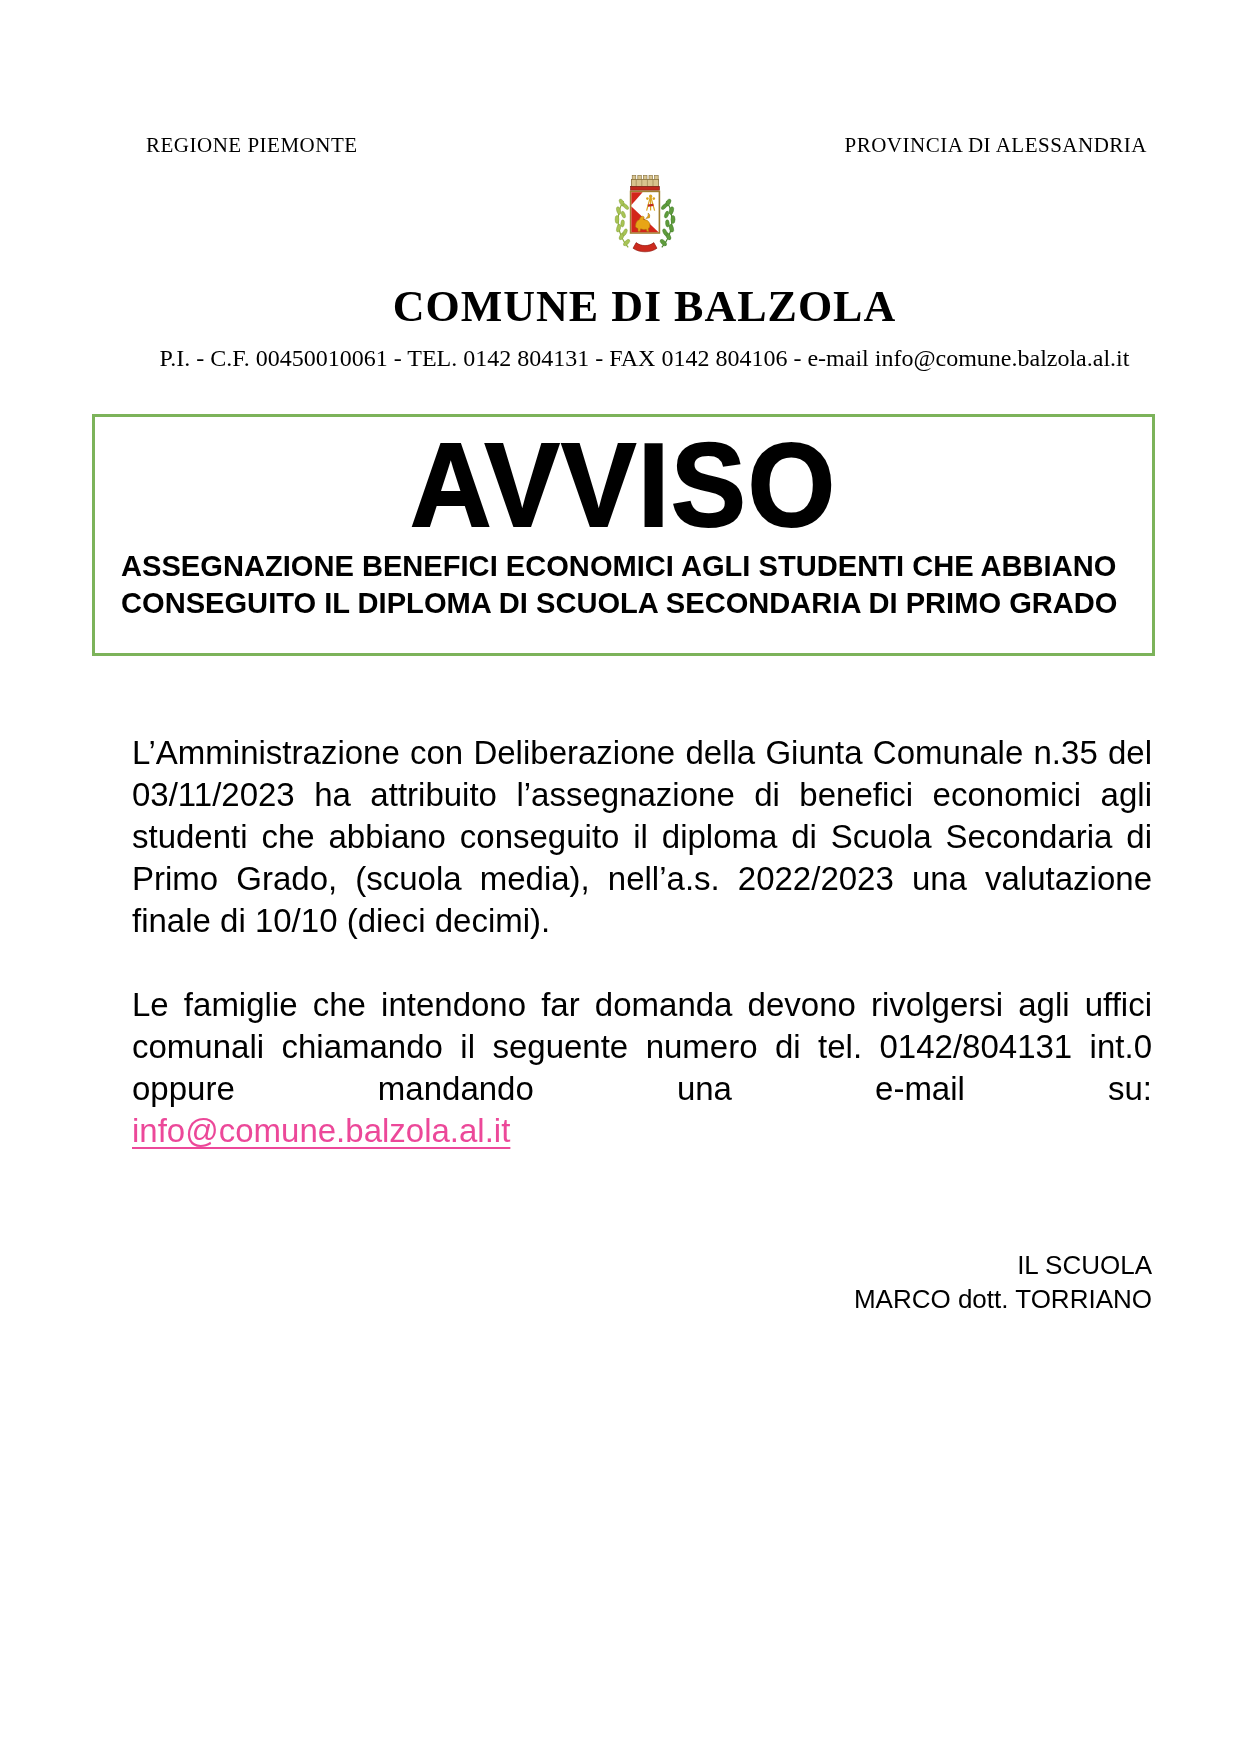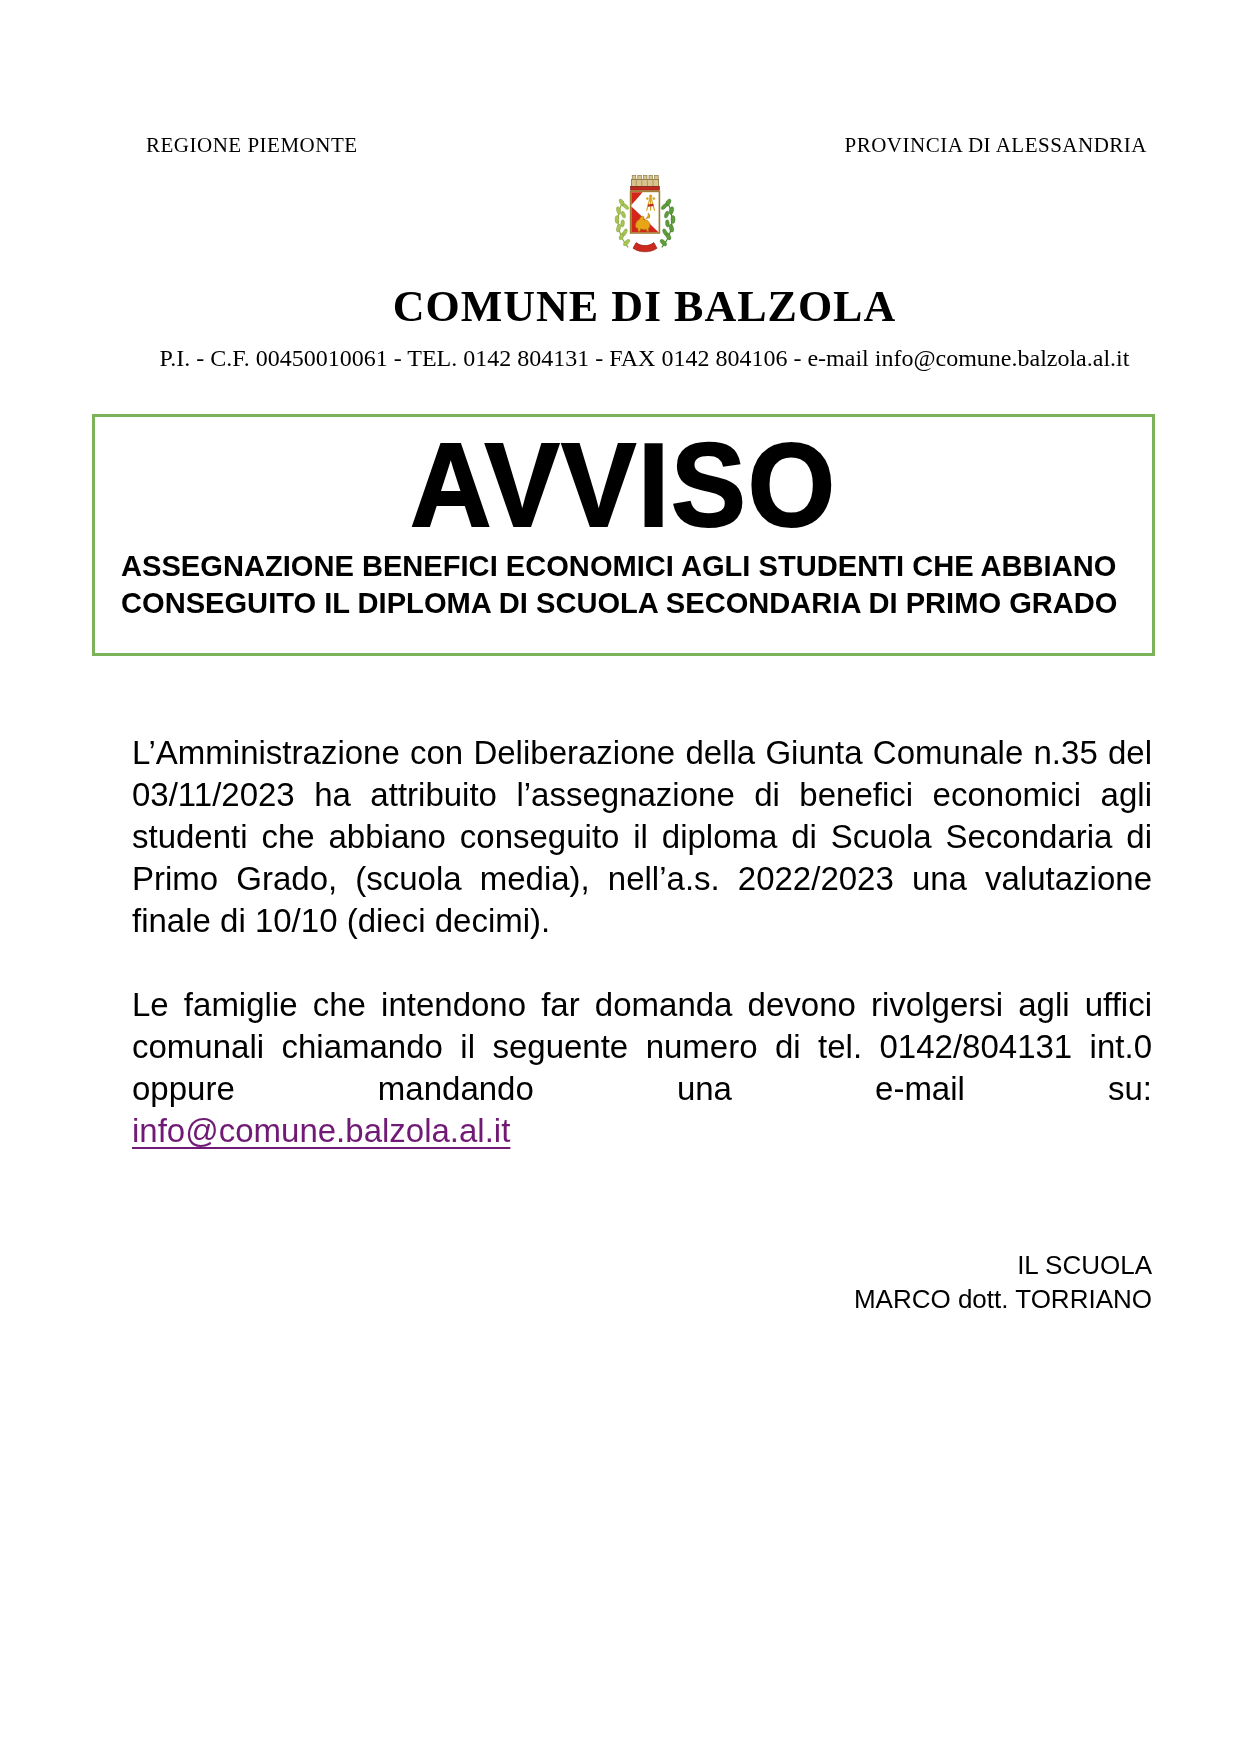--- a/index.html
+++ b/index.html
@@ -72,21 +72,21 @@
   .bodytext {
     margin: 76px 113px 0 108px; 
     font-size: 33px; line-height: 42px;
   }
   .para { margin: 0; text-align: justify; }
   .para1 { margin-bottom: 42px; }
   .para2 { text-align-last: justify; }
   .email-link {
     display: inline-block;
     margin-top: 0px;
-    color: #701a75;
+    color: #ec4899;
     text-decoration: underline;
     text-decoration-thickness: 2px;
     text-underline-offset: 5px;
     line-height: 42px;
     cursor: pointer;
   }
   .deadline {
     margin: 50px 0 0 0;
     font-size: 38px;
     font-weight: bold;

